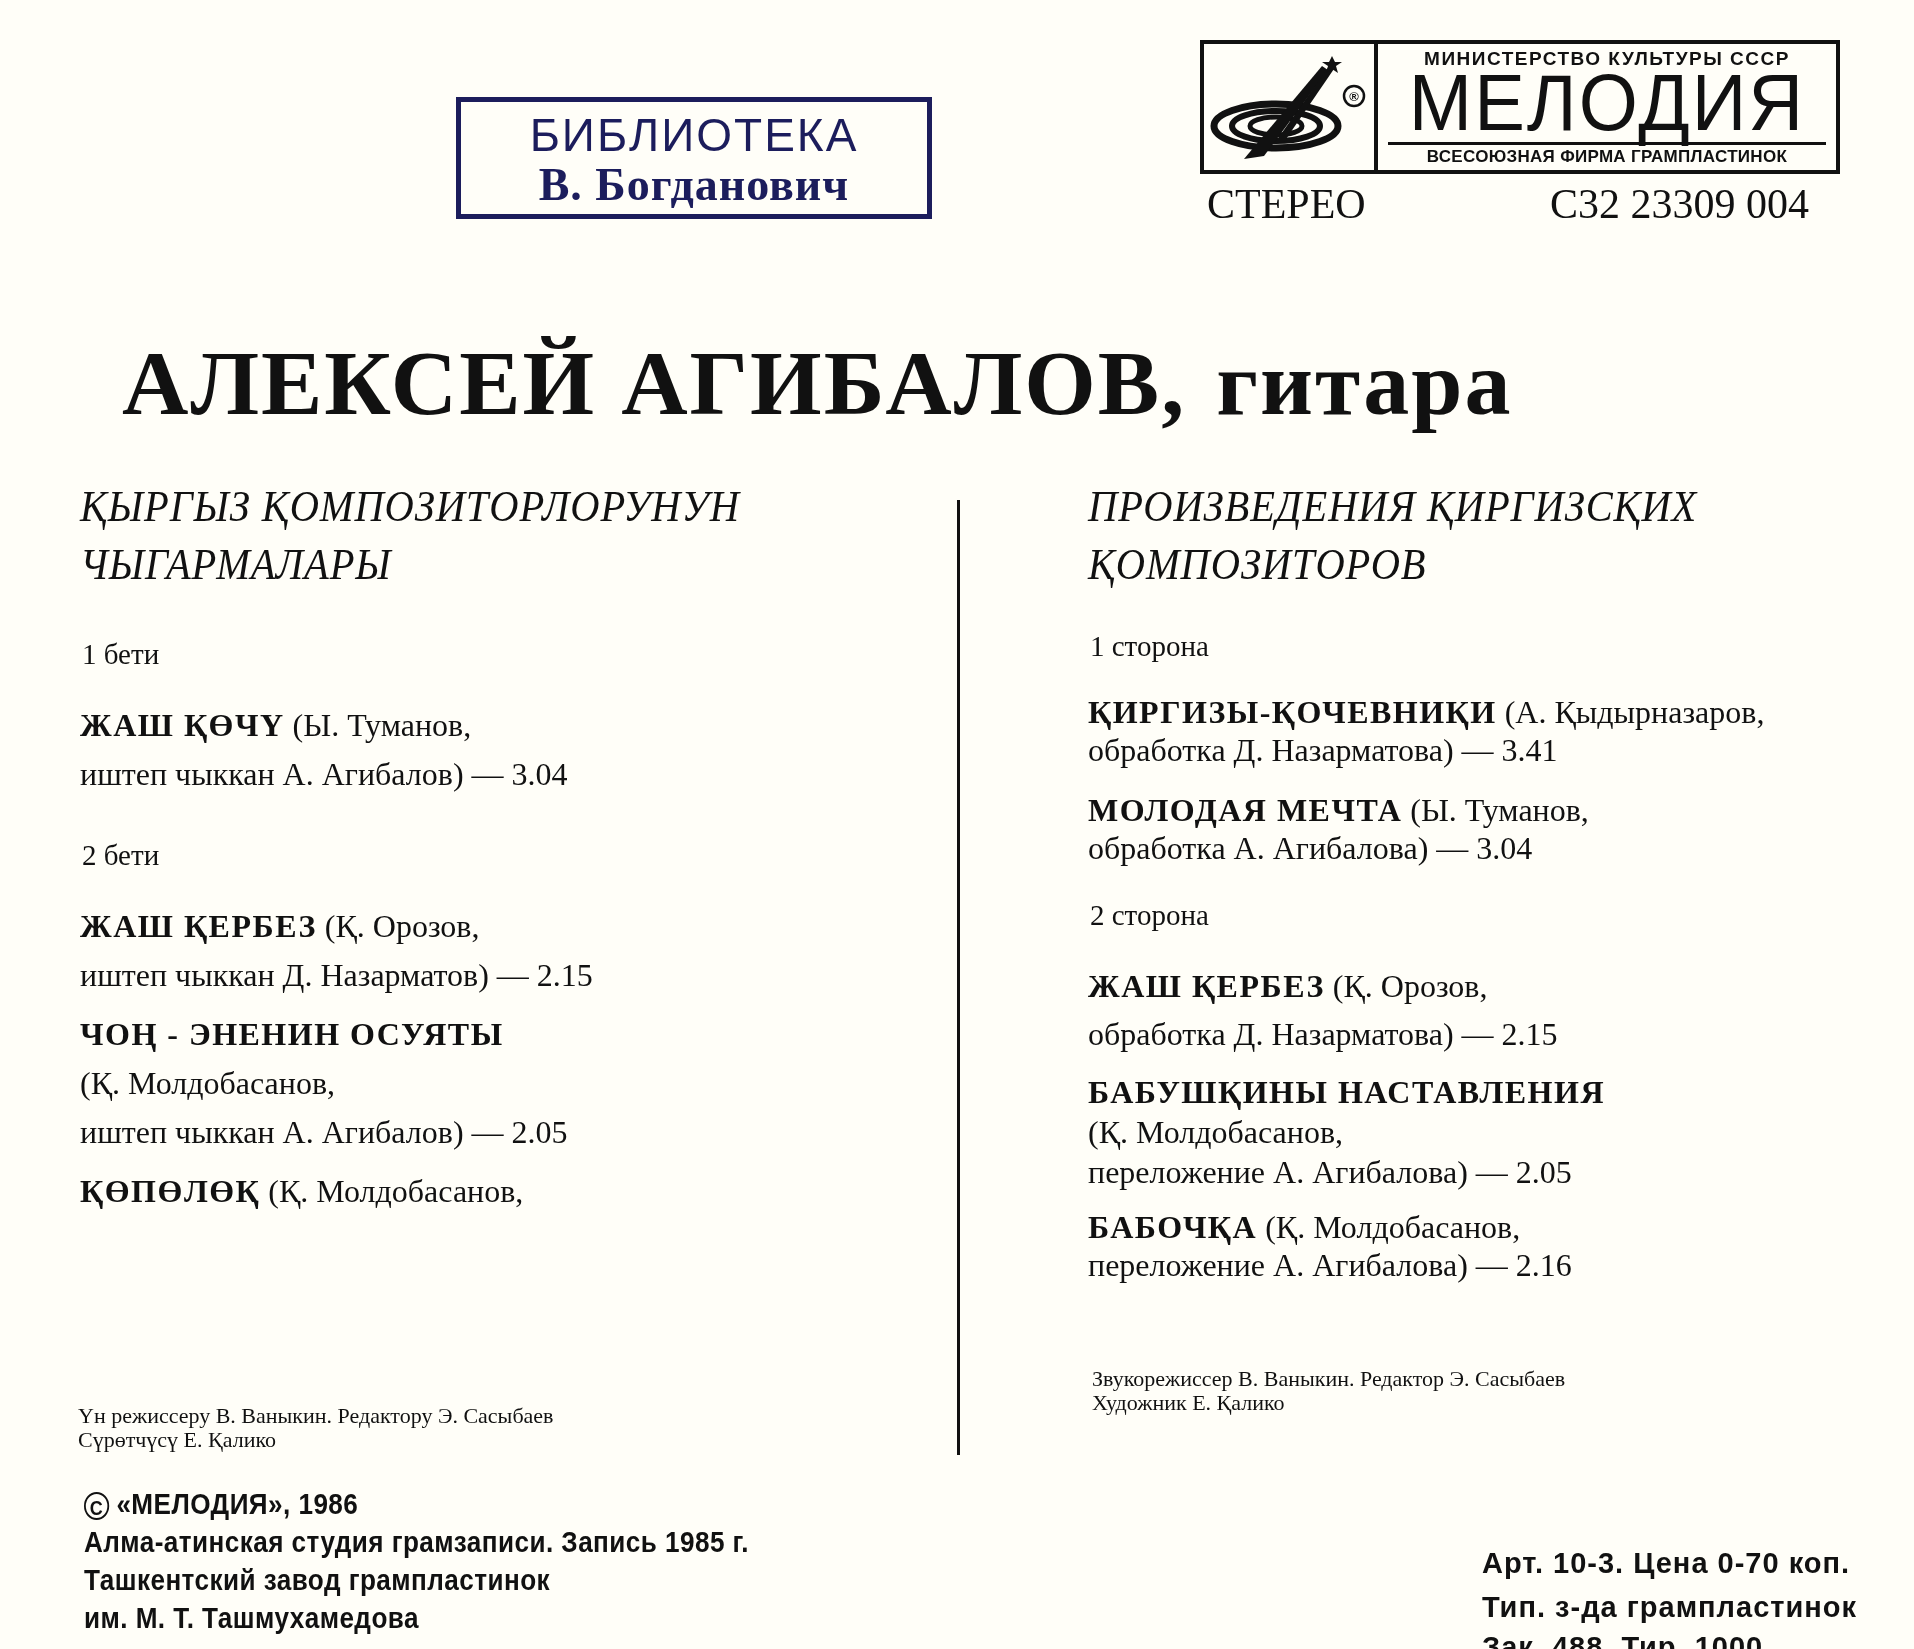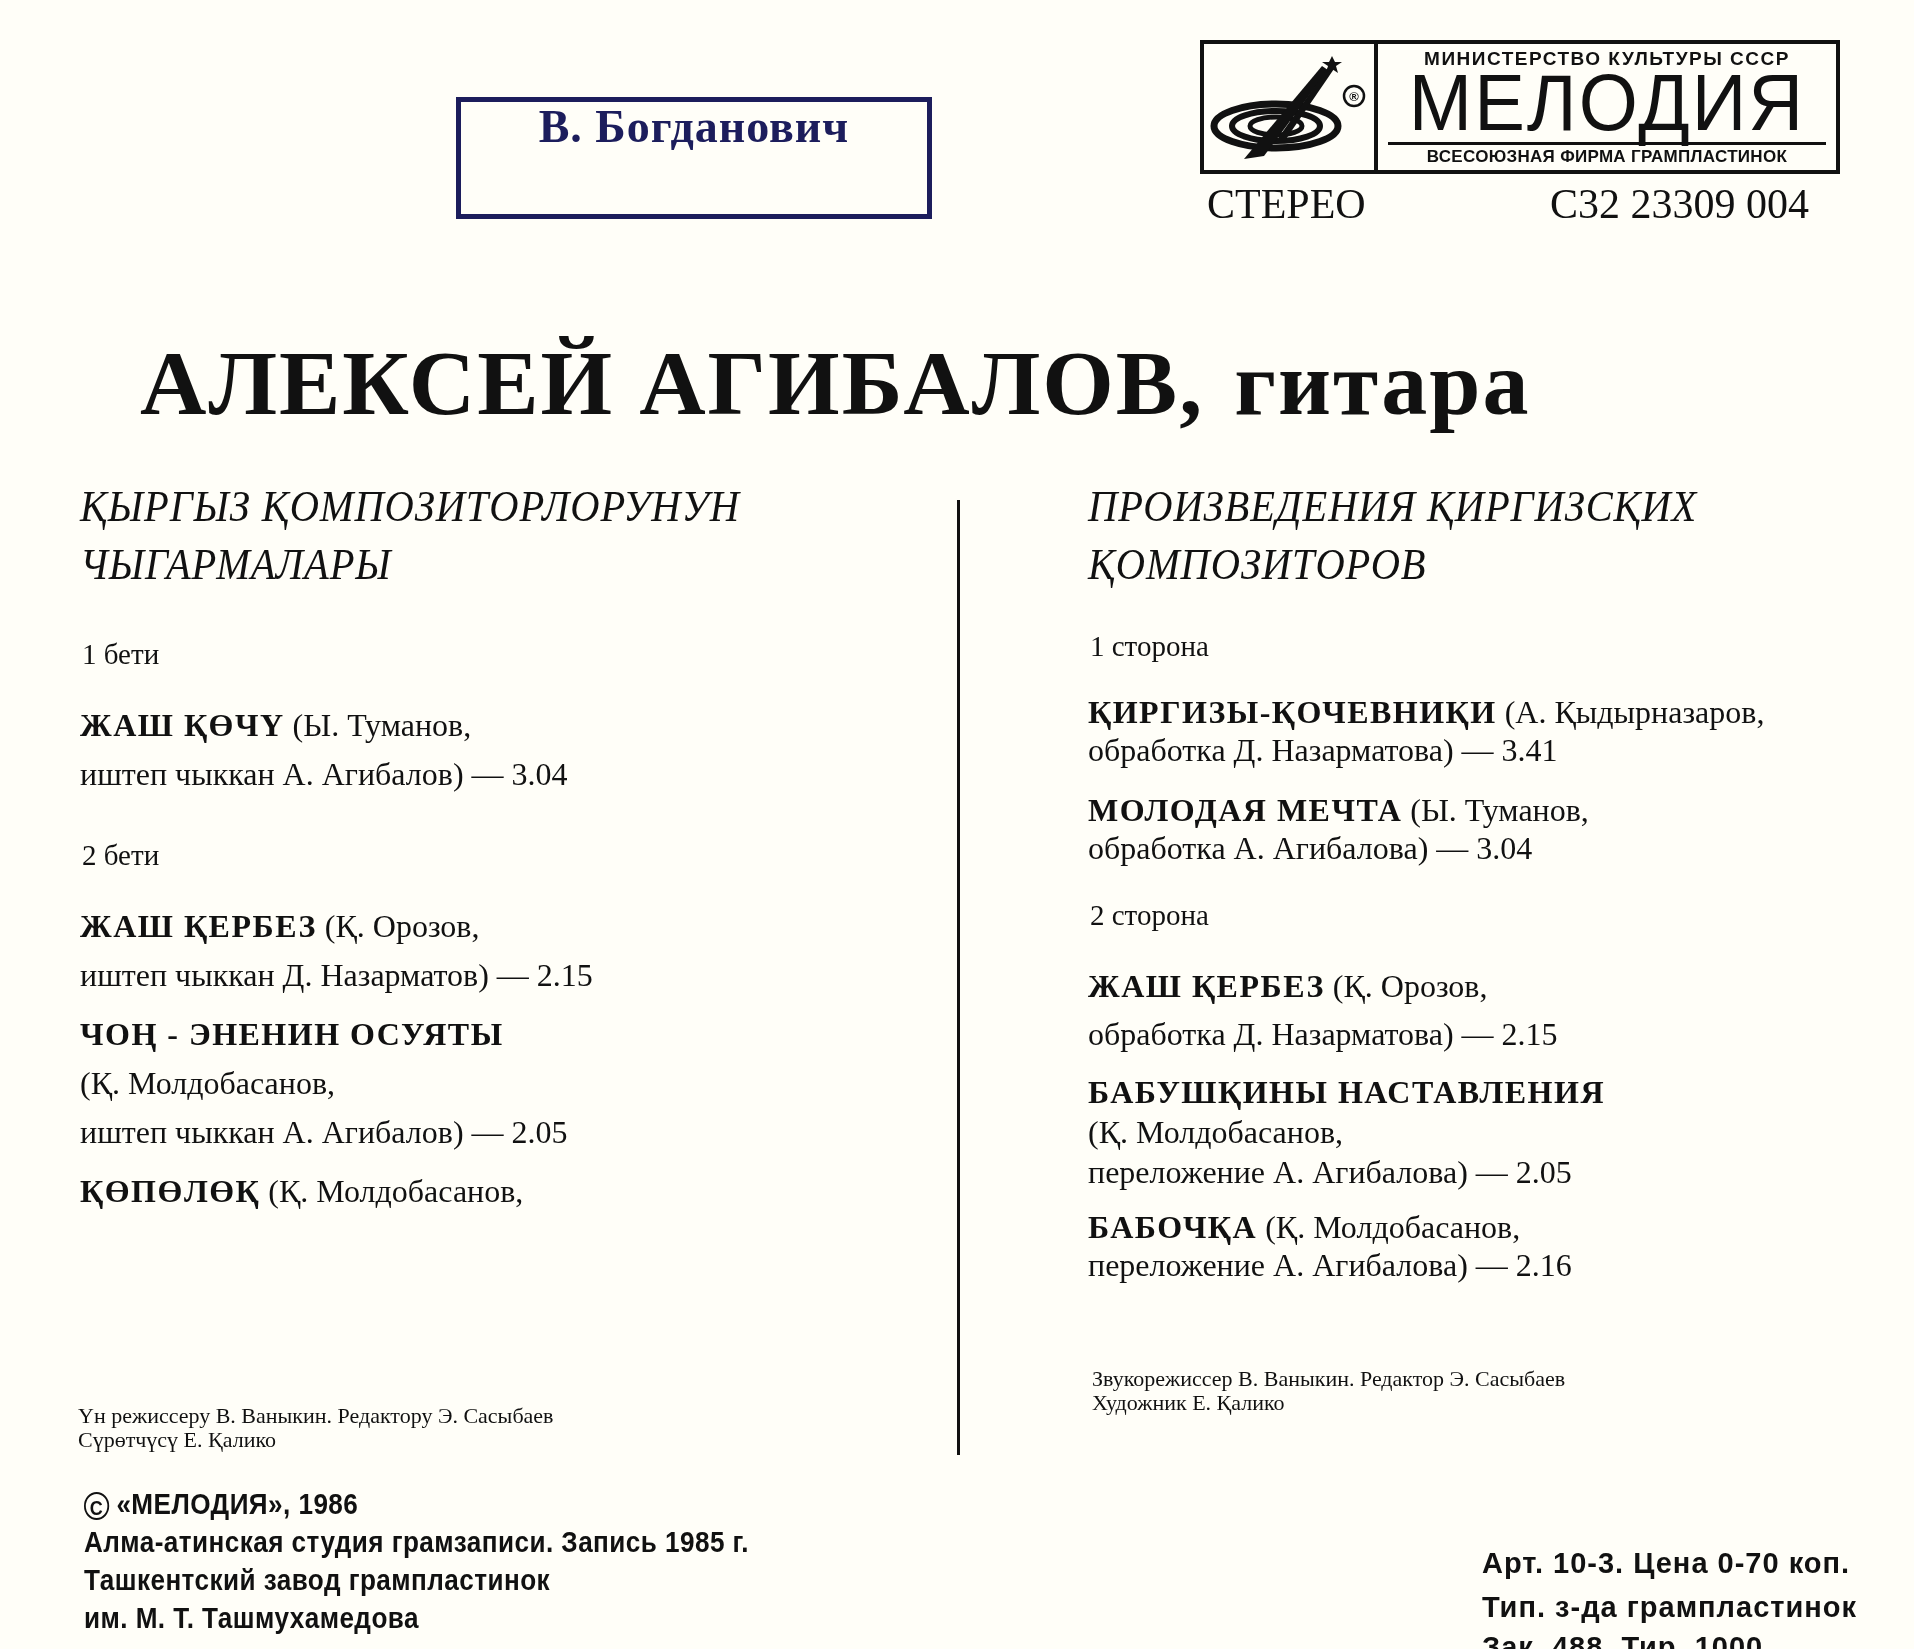--- a/index.html
+++ b/index.html
@@ -27,21 +27,21 @@
   }
   .logo .emblem { width: 170px; border-right: 4px solid #111; position: relative; }
   .logo .words { flex: 1; text-align: center; padding: 0 6px; }
   .logo .ministry { font-family: "Liberation Sans", sans-serif; font-weight: bold; font-size: 19px; letter-spacing: 1.5px; margin-top: 4px; }
   .logo .brand { font-family: "Liberation Sans", sans-serif; font-size: 76px; line-height: 66px; letter-spacing: 2px; transform: scaleY(1.05); }
   .logo .firm { font-family: "Liberation Sans", sans-serif; font-weight: bold; font-size: 17px; border-top: 3px solid #111; margin: 6px 4px 0 4px; padding-top: 2px; letter-spacing: 0.3px; }
 
   .stereo { left: 1207px; top: 180px; font-size: 42px; }
   .catno { left: 1550px; top: 180px; font-size: 42px; }
 
-  .artist { left: 140px; top: 330px; font-size: 92px; font-weight: bold; letter-spacing: 2px; white-space: nowrap; }
+  .artist { left: 122px; top: 330px; font-size: 92px; font-weight: bold; letter-spacing: 2px; white-space: nowrap; }
   .artist .instr { margin-left: 30px; }
 
   .divider { left: 957px; top: 500px; width: 3px; height: 955px; background: #111; }
 
   .col { width: 860px; }
   .col-left { left: 80px; top: 478px; }
   .col-right { left: 1088px; top: 478px; }
 
   .heading { font-style: italic; font-size: 44px; line-height: 58px; letter-spacing: 1px; transform: scaleX(0.92); transform-origin: left; white-space: nowrap; }
   .side-label { font-size: 29px; margin-top: 44px; margin-left: 2px; }
@@ -62,20 +62,21 @@
   .imprint { left: 84px; top: 1485px; font-family: "Liberation Sans", sans-serif; font-size: 29px; line-height: 38px; font-weight: bold; letter-spacing: 0.5px; white-space: nowrap; transform: scaleX(0.9); transform-origin: left; }
   .imprint .copy { display: inline-block; width: 28px; height: 28px; border: 2.5px solid #111; border-radius: 50%; text-align: center; line-height: 28px; font-size: 20px; margin-right: 8px; vertical-align: middle; box-sizing: border-box; }
 
   .price { left: 1450px; top: 1543px; font-family: "Liberation Sans", sans-serif; font-size: 29px; line-height: 40px; font-weight: bold; letter-spacing: 1px; white-space: nowrap; margin-left: 32px; }
   .price div:nth-child(2) { margin-top: 4px; }
 </style>
 </head>
 <body>
 
 <div class="abs stamp">
+  <div class="l1">БИБЛИОТЕКА</div>
   <div class="l2">В. Богданович</div>
 </div>
 
 <div class="abs logo">
   <div class="emblem">
     <svg width="166" height="126" viewBox="0 0 166 126">
       <ellipse cx="72" cy="82" rx="62" ry="22" fill="none" stroke="#111" stroke-width="7"></ellipse>
       <ellipse cx="72" cy="82" rx="44" ry="15" fill="none" stroke="#111" stroke-width="6"></ellipse>
       <ellipse cx="72" cy="82" rx="26" ry="9" fill="none" stroke="#111" stroke-width="5"></ellipse>
       <path d="M40 115 L118 22 L124 26 L60 112 Z" fill="#111"></path>

